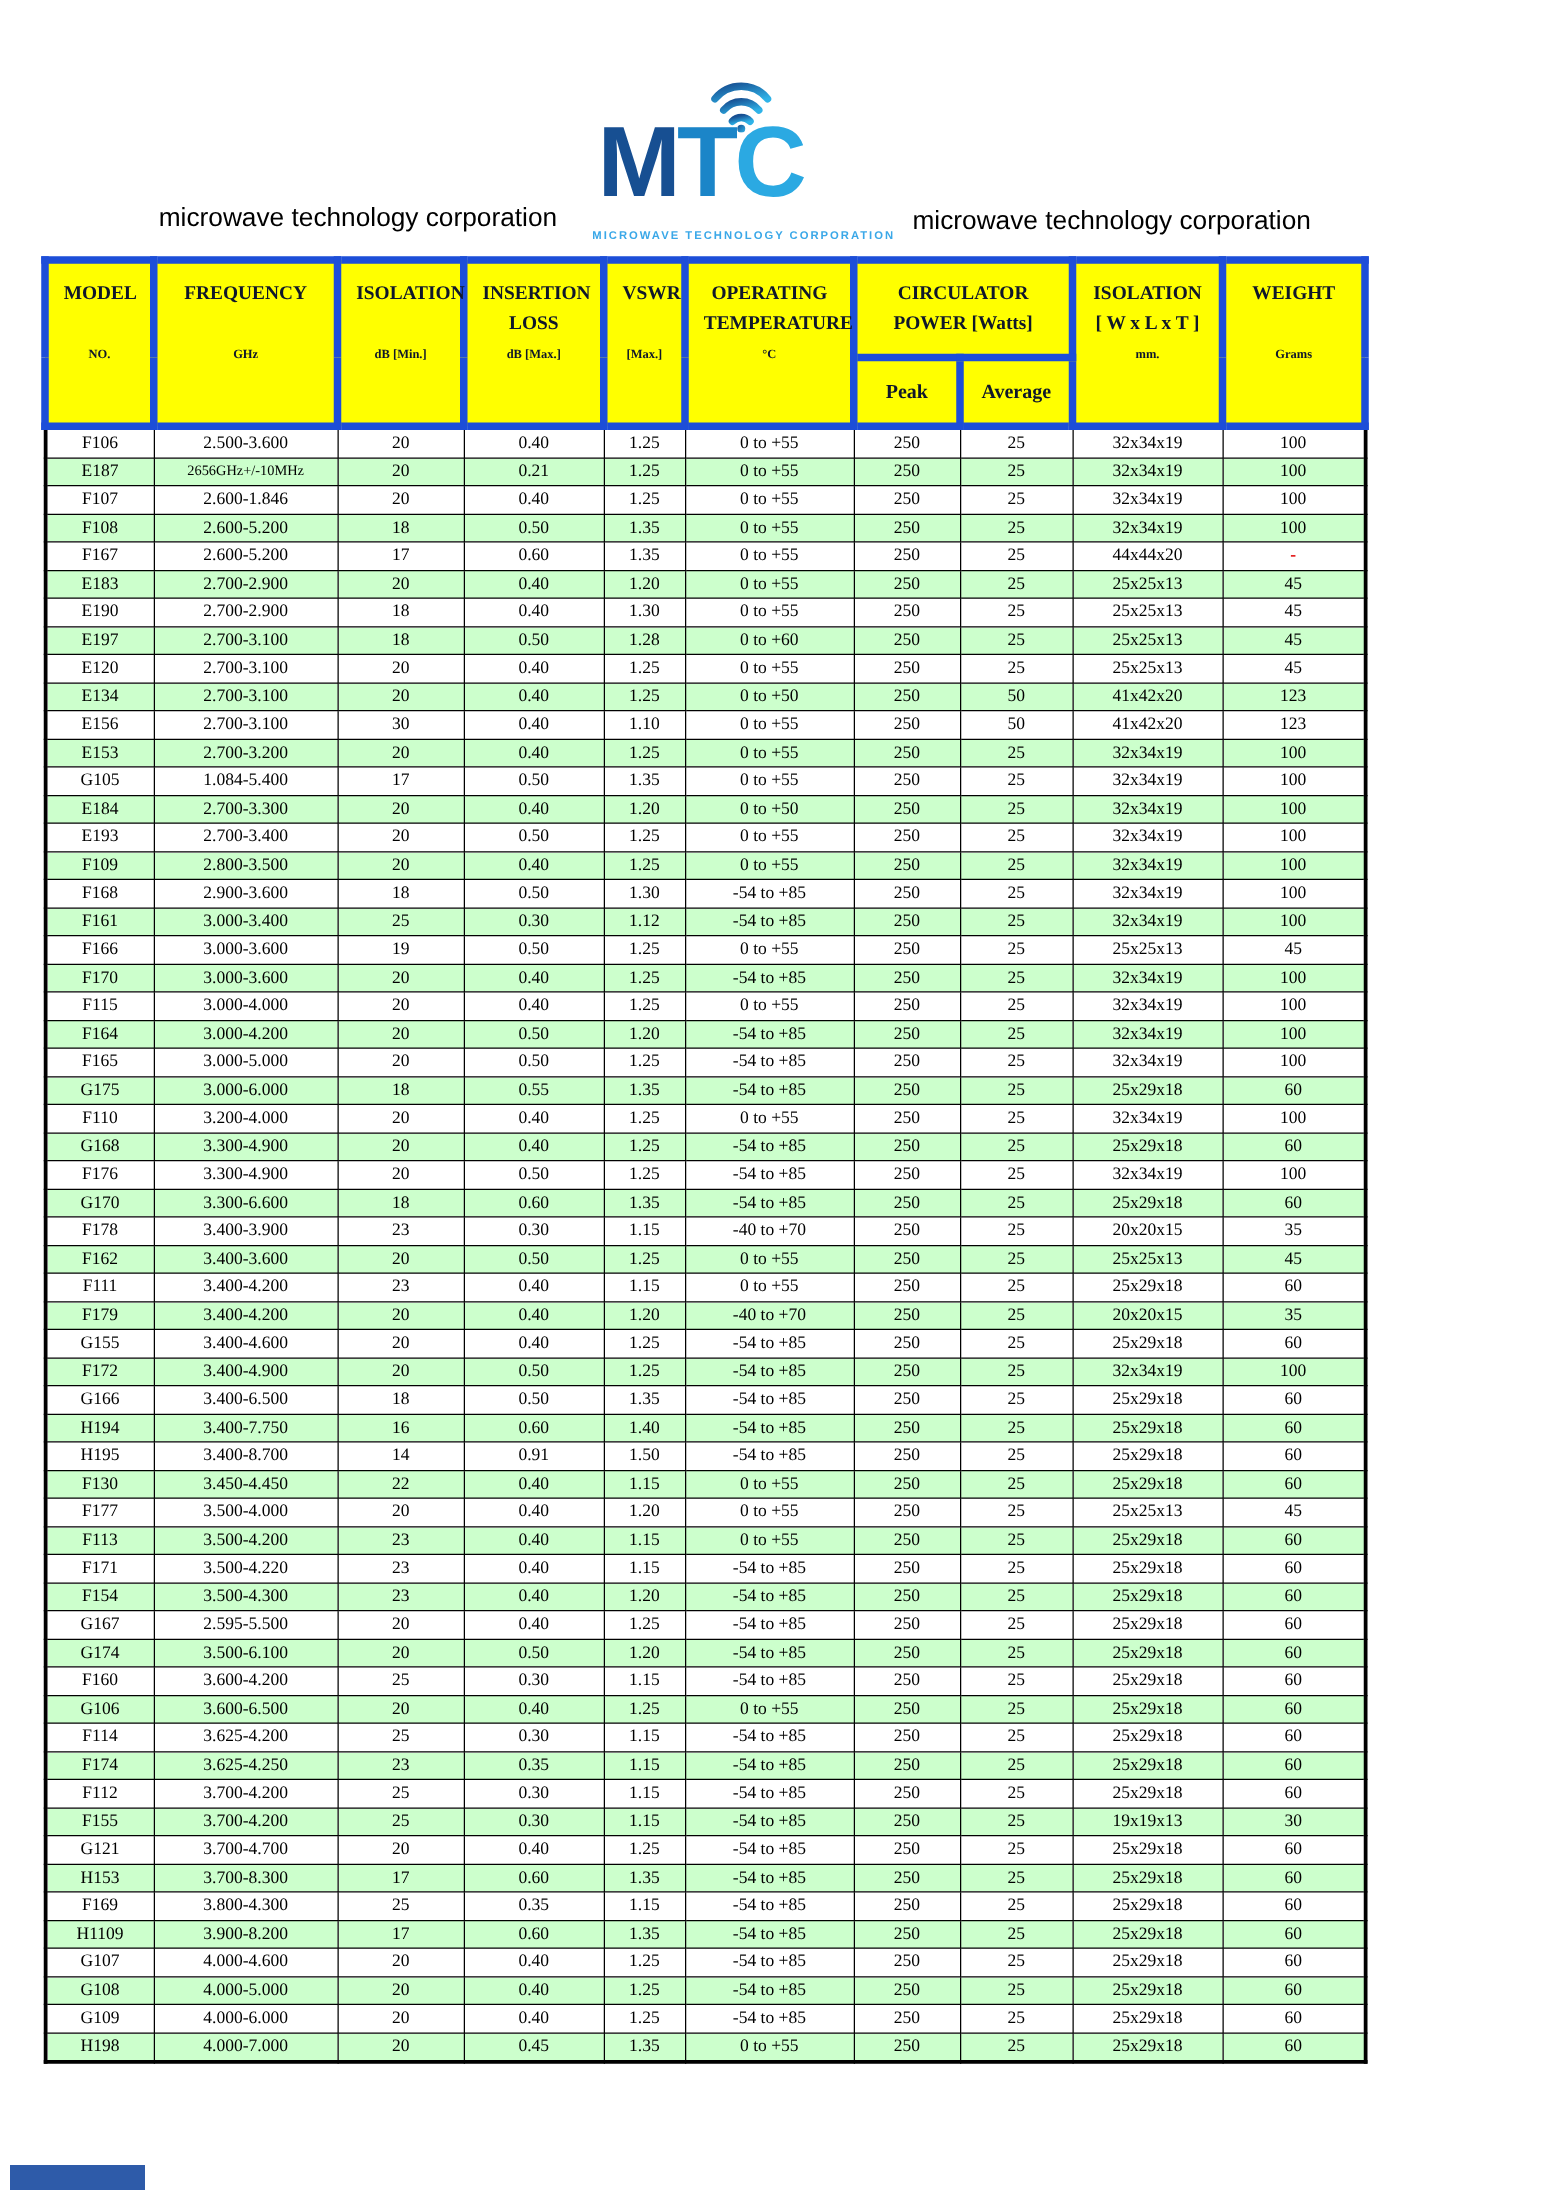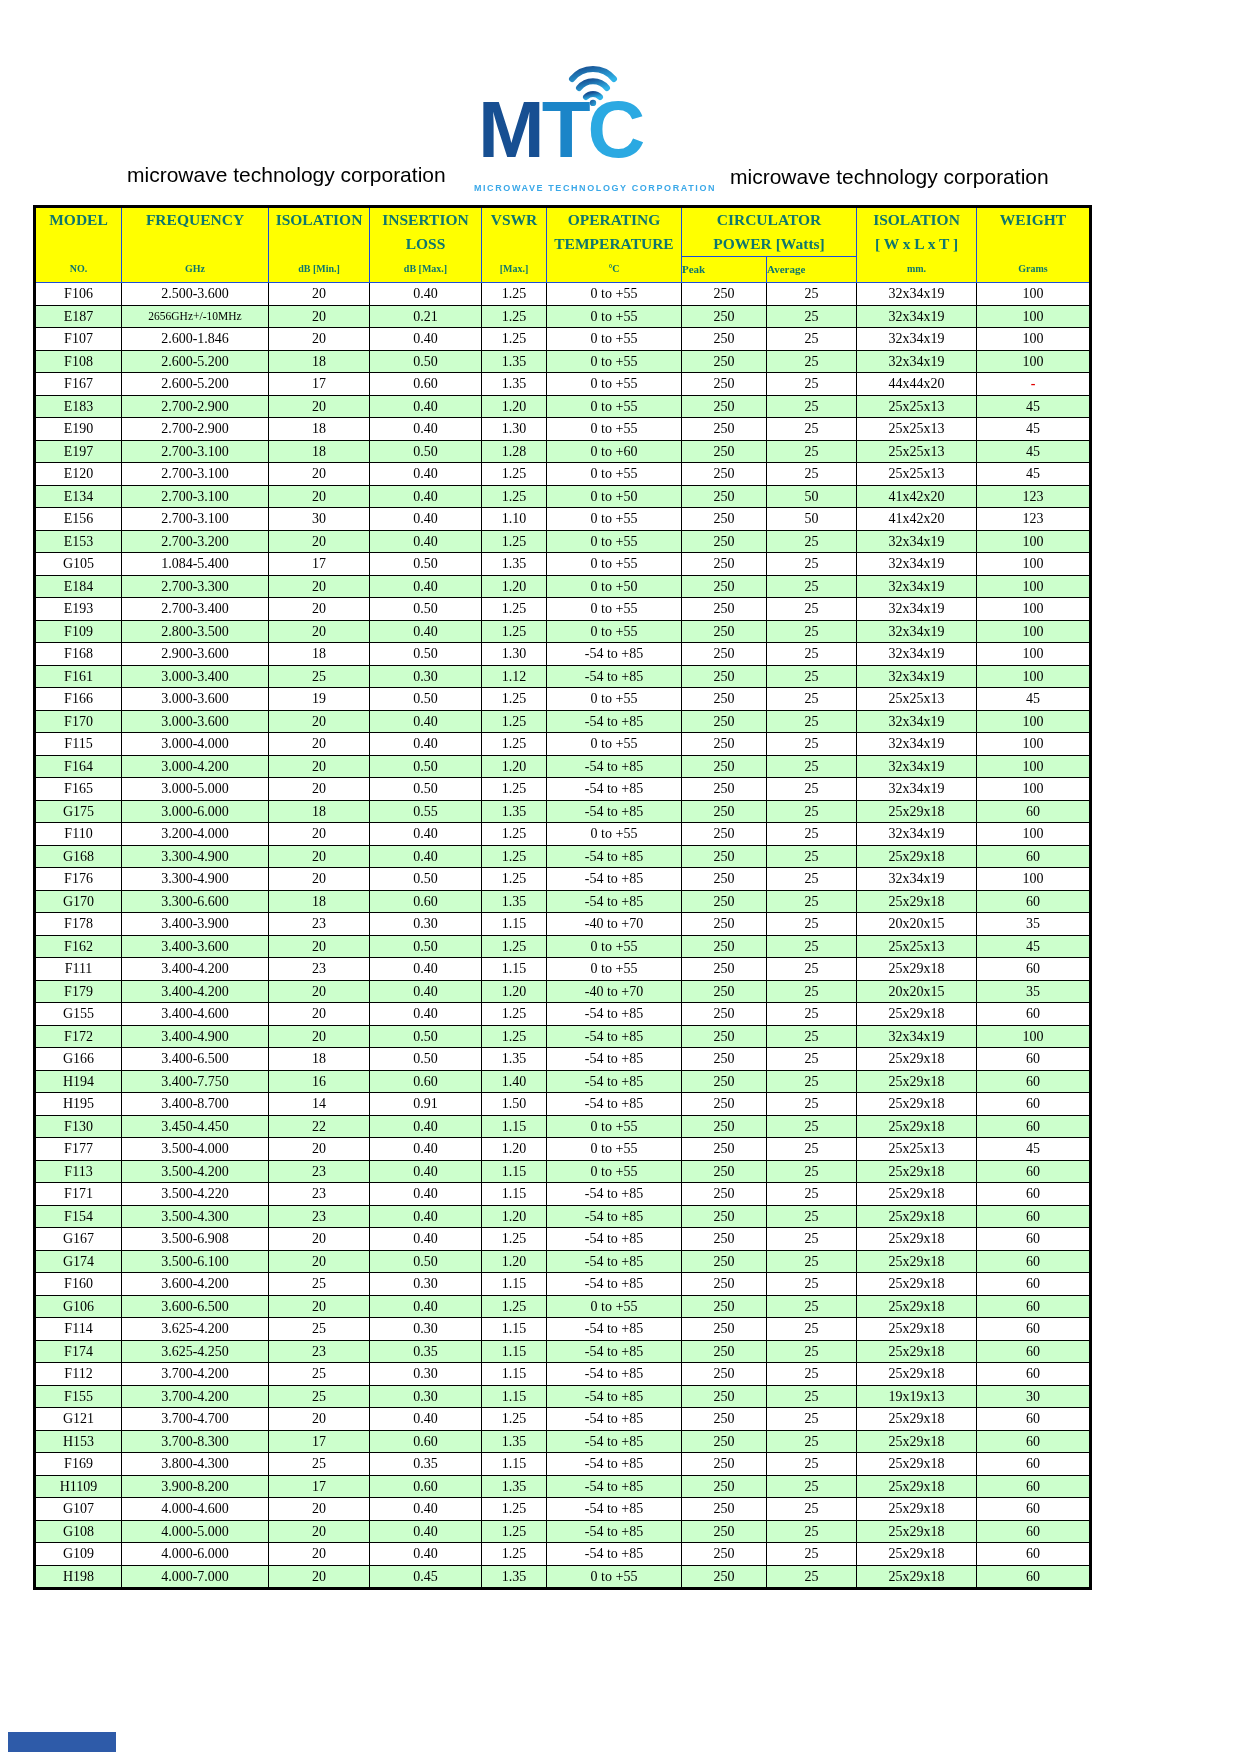--- a/index.html
+++ b/index.html
@@ -29,26 +29,26 @@
     font-family:"Liberation Sans", sans-serif; font-weight:bold;
     font-size:9px; letter-spacing:1.6px; color:#3aa8e8; white-space:nowrap;
   }
   
   table.datasheet {
     position:absolute; left:33px; top:205px; width:1056px;
     border-collapse:collapse; table-layout:fixed;
     border:3px solid #000;
   }
   thead th {
-    background:#ffff00; color:#0f766e; font-weight:bold;
-    border:1px solid #1d4ed8; vertical-align:top; padding:0;
+    background:#ffff00; color:#0f172a; font-weight:bold;
+    border:6px solid #1d4ed8; vertical-align:top; padding:12px;
   }
   thead th .hl  { height:24px; line-height:24px; font-size:15.5px; text-align:center; }
   thead th .hl3 { height:25px; line-height:25px; font-size:10px;   text-align:center; }
-  thead th.sub  { height:25px; line-height:25px; font-size:11px; text-align:left; vertical-align:middle; }
+  thead th.sub  { height:25px; line-height:25px; font-size:16px; text-align:center; vertical-align:middle; }
   tbody td {
     border:1.5px solid #000; height:21.5px; line-height:21.5px;
     text-align:center; font-size:14px; color:#000; padding:0;
     background:#ffffff; overflow:hidden; white-space:nowrap;
   }
   tbody tr.green td { background:#ccffcc; }
   tbody td.small-text { font-size:11.5px;margin-top:37px; }
   tbody td.dash-red   { color:#e00000; font-weight:bold; }
   
   .footer-bar {
@@ -647,21 +647,21 @@
         <td>0.40</td>
         <td>1.20</td>
         <td>-54 to +85</td>
         <td>250</td>
         <td>25</td>
         <td>25x29x18</td>
         <td>60</td>
       </tr>
       <tr>
         <td>G167</td>
-        <td>3.500-6.908</td>
+        <td>2.595-5.500</td>
         <td>20</td>
         <td>0.40</td>
         <td>1.25</td>
         <td>-54 to +85</td>
         <td>250</td>
         <td>25</td>
         <td>25x29x18</td>
         <td>60</td>
       </tr>
       <tr class="green">

